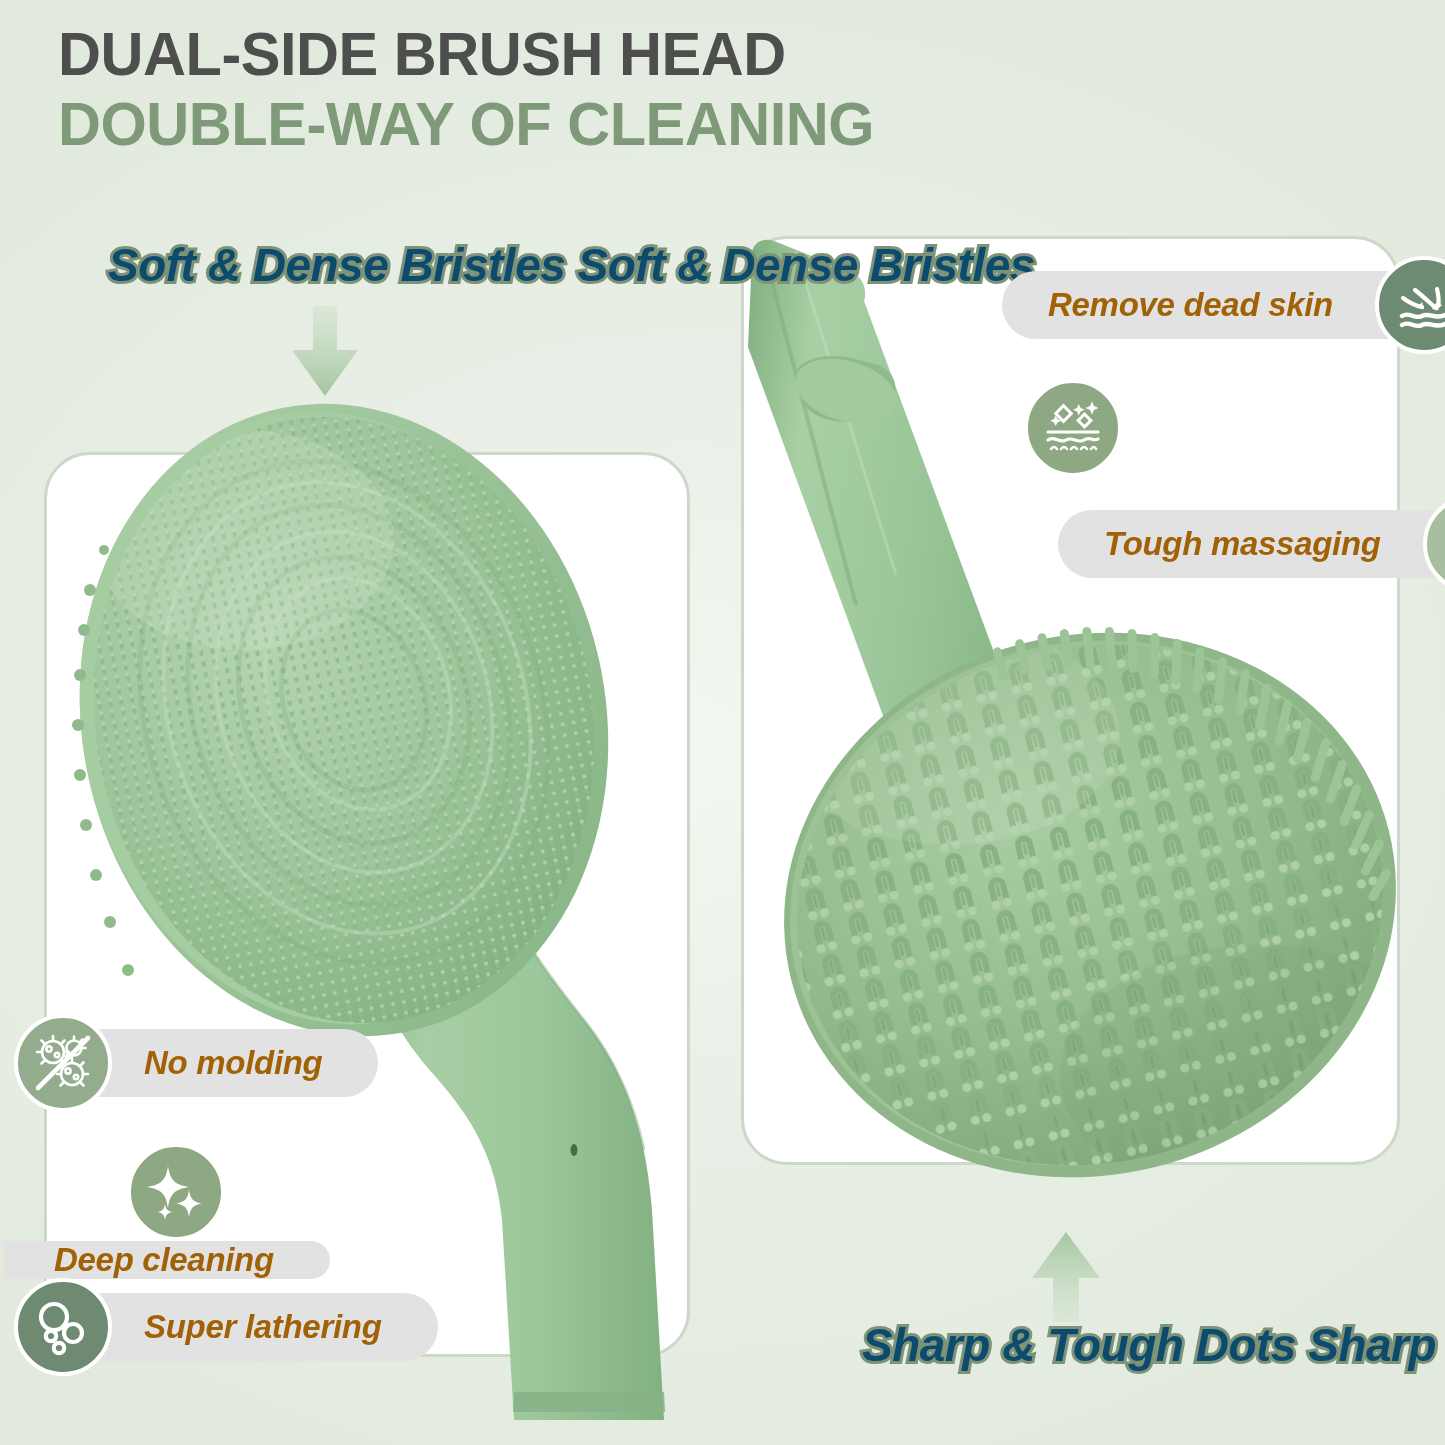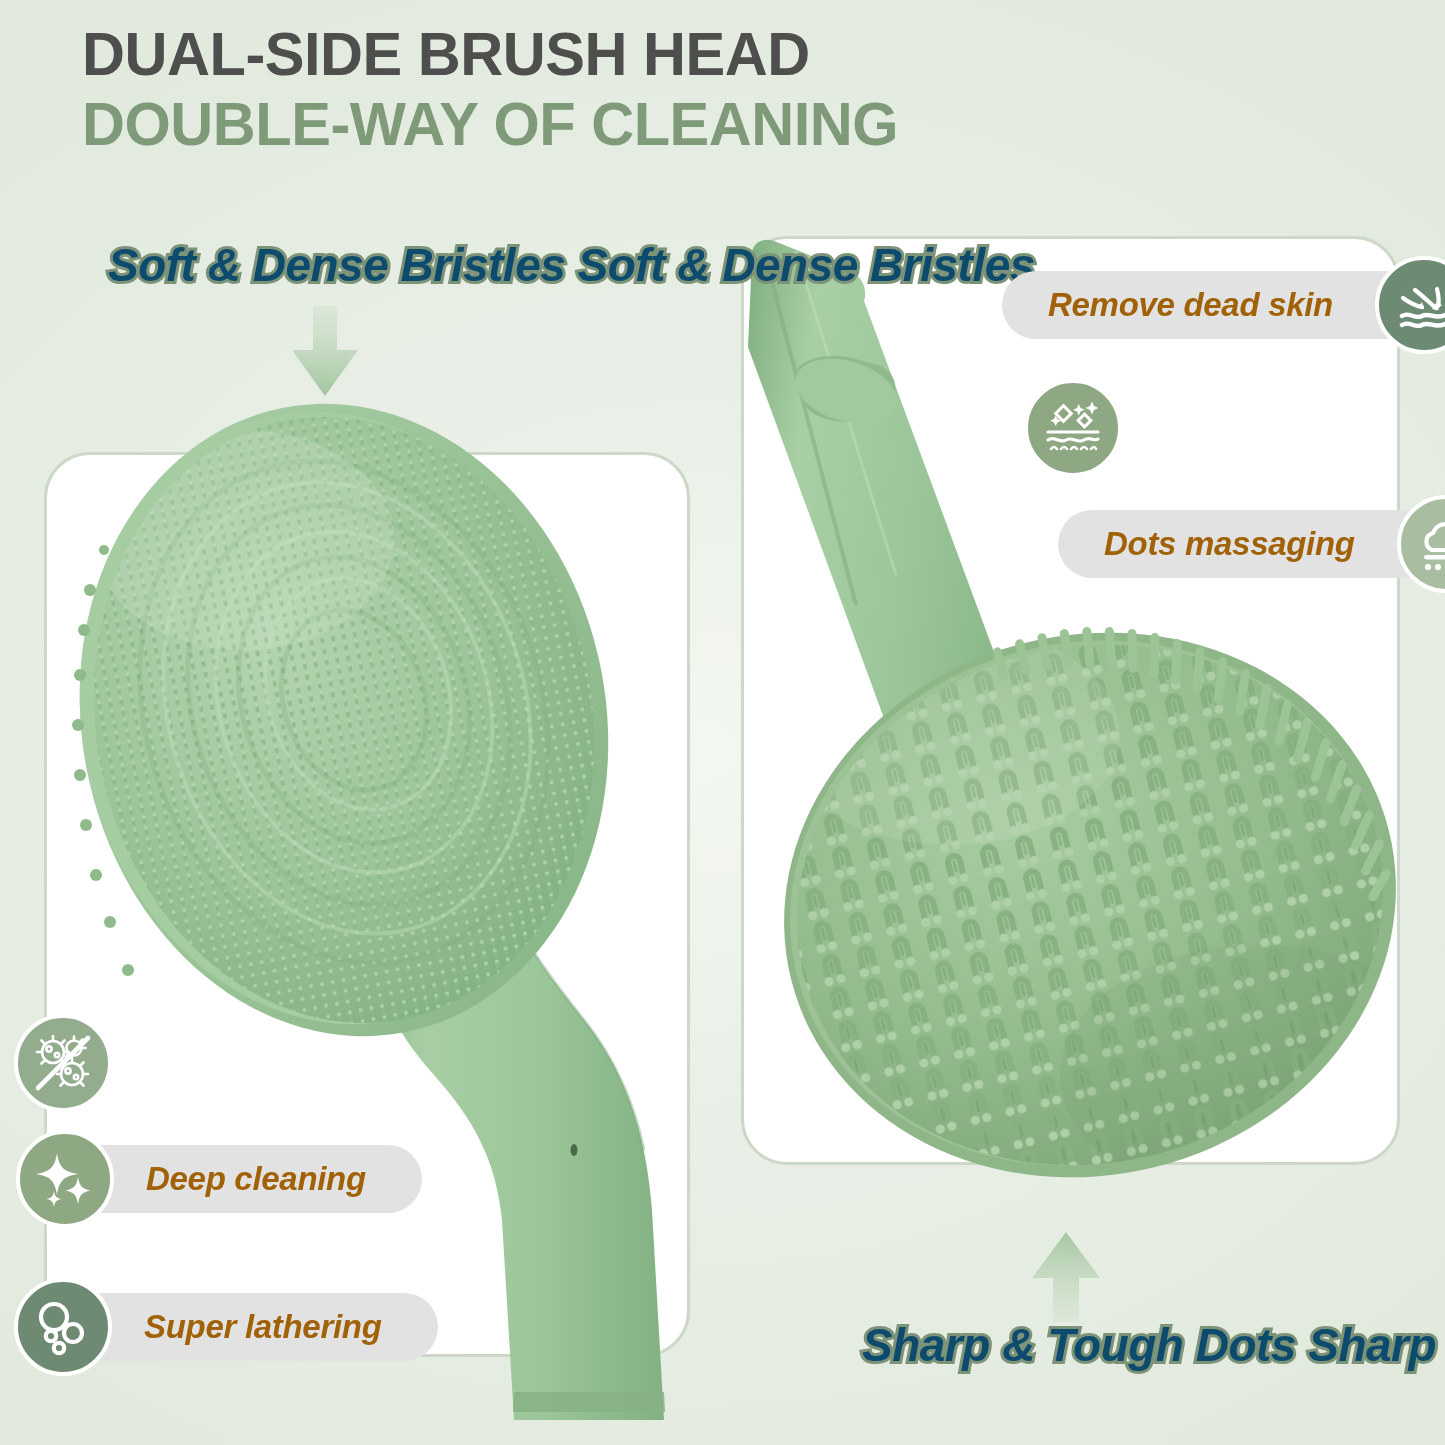--- a/index.html
+++ b/index.html
@@ -12,21 +12,21 @@
   }
 
   
   .bg-sheen{
     position:absolute; inset:0;
     background:radial-gradient(ellipse 70% 55% at 48% 52%, #f3f7f1 0%, #e9efe6 45%, #e2eade 100%);
     pointer-events:none;
   }
 
   
-  .heading{ position:absolute; left:58px; top:22px; width:1200px;margin-left:24px; }
+  .heading{ position:absolute; left:58px; top:22px; width:1200px; }
   .heading .line1{
     font-size:62px; font-weight:bold; letter-spacing:-0.5px;
     color:#4e4e4c; line-height:1.02; white-space:nowrap;
     transform:scaleX(0.96); transform-origin:left center;
   }
   .heading .line2{
     font-size:62px; font-weight:bold; letter-spacing:-0.5px;
     color:#7e9a78; line-height:1.05; white-space:nowrap; margin-top:6px;
     transform:scaleX(0.96); transform-origin:left center;
   }
@@ -75,21 +75,21 @@
   }
   .pill.icon-right .ficon{ margin-left:-16px; }
   .pill.icon-left  .ficon{ margin-right:-18px; }
 
   
   #pill-remove-dead-skin{ left:1002px; top:269px; }
   #pill-body-exfloiating{ left:1040px; top:392px; }
   #pill-body-massaging  { left:1058px; top:508px; }
   
   #pill-no-molding      { left:14px;  top:1027px; }
-  #pill-deep-cleaning   { left:16px;  top:1143px; }
+  #pill-deep-cleaning   { left:4px;  top:1143px;flex-direction:column; }
   #pill-super-lathering { left:14px;  top:1291px; }
 
   svg{ display:block; }
 
   
   .product{ position:absolute; }
 </style>
 </head>
 <body>
 
@@ -316,21 +316,21 @@
           <path d="M20 53 q3 -4 6 0"></path>
         <path d="M30 53 q3 -4 6 0"></path>
           <path d="M40 53 q3 -4 6 0"></path>
         <path d="M50 53 q3 -4 5 0"></path>
       </g>
     </svg>
   </div>
 </div>
 
 <div class="pill icon-right" id="pill-body-massaging">
-  <div class="plabel">Dots massaging</div>
+  <div class="plabel">Tough massaging</div>
   <div class="ficon" style="background:#a9bea0;">
     <svg width="64" height="64" viewBox="0 0 64 64">
       <path d="M18 38 a9 9 0 0 1 1 -17 a13 13 0 0 1 25 1 a9 9 0 0 1 1 16 Z" fill="none" stroke="#ffffff" stroke-width="4.2" stroke-linejoin="round"></path>
       <rect x="10" y="43" width="44" height="4.6" rx="2.3" fill="#ffffff"></rect>
       <g fill="#ffffff">
         <circle cx="14" cy="55" r="3.1"></circle>
           <circle cx="24" cy="55" r="3.1"></circle>
         <circle cx="34" cy="55" r="3.1"></circle>
           <circle cx="44" cy="55" r="3.1"></circle>
         <circle cx="53" cy="55" r="3.1"></circle>
@@ -364,20 +364,21 @@
         <path d="M42 33 L42 28"></path>
           <path d="M53 44 L58 44"></path>
           <path d="M31 44 L27 44"></path>
         <path d="M50 36 L53.5 32.5"></path>
           <path d="M34 52 L30.5 55.5"></path>
         <path d="M50 52 L53.5 55.5"></path>
       </g>
       <path d="M8 58 L58 8" stroke="#ffffff" stroke-width="4.6" stroke-linecap="round"></path>
     </svg>
   </div>
+  <div class="plabel">No molding</div>
 </div>
 
 <div class="pill icon-left" id="pill-deep-cleaning">
   <div class="ficon" style="background:#8fa884;">
     <svg width="64" height="64" viewBox="0 0 64 64">
       <g fill="#ffffff">
         <path d="M24 6 C26 20, 31 25, 45 27 C31 29, 26 34, 24 48 C22 34, 17 29, 3 27 C17 25, 22 20, 24 6 Z"></path>
         <path d="M45 30 C46.3 39, 49.5 42.2, 58 43.5 C49.5 44.8, 46.3 48, 45 57 C43.7 48, 40.5 44.8, 32 43.5 C40.5 42.2, 43.7 39, 45 30 Z"></path>
         <path d="M21 44 C21.8 49.4, 23.6 51.2, 29 52 C23.6 52.8, 21.8 54.6, 21 60 C20.2 54.6, 18.4 52.8, 13 52 C18.4 51.2, 20.2 49.4, 21 44 Z"></path>
       </g>

